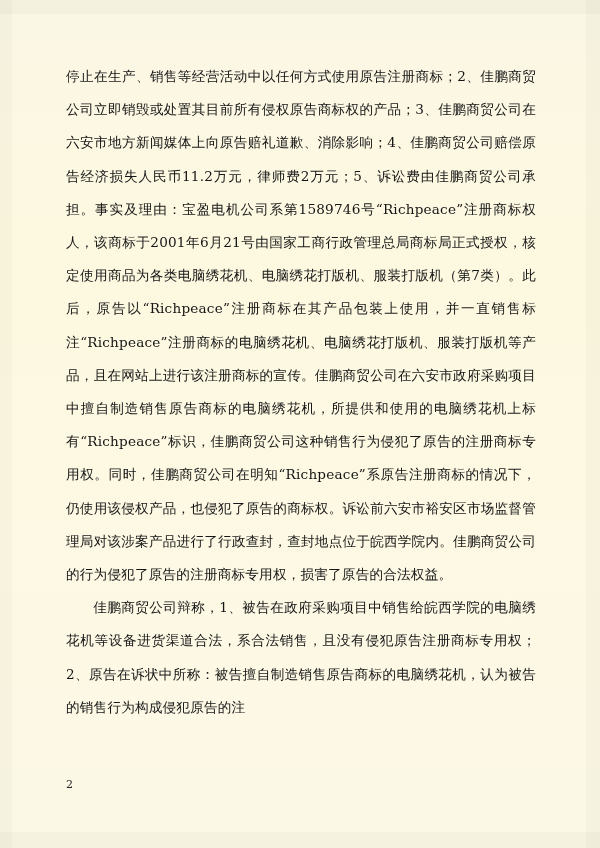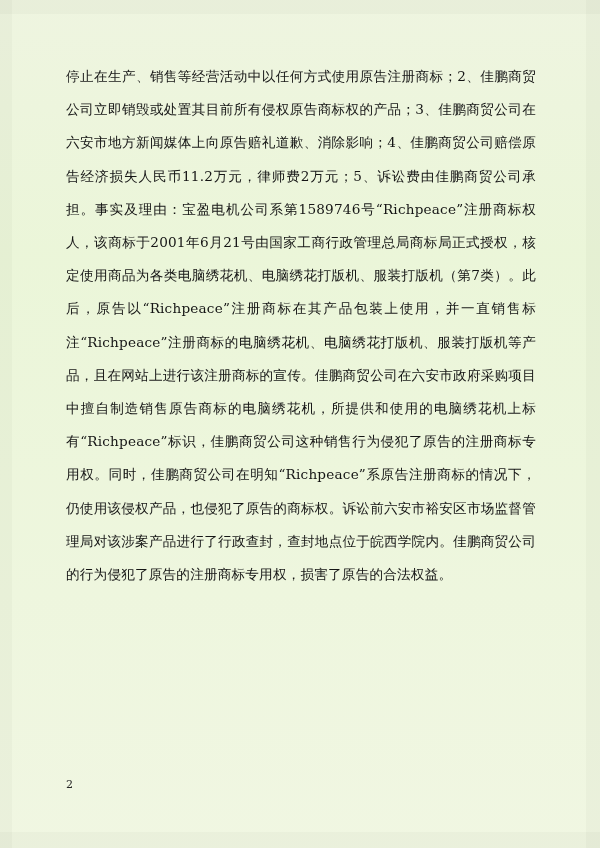--- a/index.html
+++ b/index.html
@@ -10,21 +10,21 @@
     width: 600px;
     height: 848px;
     background: #ffffff;
     font-family: "DejaVu Serif", serif;
     overflow: hidden;
   }
   .page {
     position: relative;
     width: 600px;
     height: 848px;
-    background: #84cc16;
+    background: #fde047;
     box-sizing: border-box;
     text-decoration: underline;
   }
   
   .page::before {
     content: "";
     position: absolute;
     inset: 0;
     background:
       linear-gradient(180deg, rgba(250,249,246,0.9) 0%, rgba(253,253,251,0.85) 30%, rgba(252,251,248,0.9) 100%);
@@ -72,16 +72,17 @@
 <body>
 
 <div class="page">
   <div class="edge-noise n1"></div>
   <div class="edge-noise n2"></div>
   <div class="edge-noise n3"></div>
   <div class="edge-noise n4"></div>
 
   <div class="body-text">
     <p class="para">停止在生产、销售等经营活动中以任何方式使用原告注册商标；2、佳鹏商贸公司立即销毁或处置其目前所有侵权原告商标权的产品；3、佳鹏商贸公司在六安市地方新闻媒体上向原告赔礼道歉、消除影响；4、佳鹏商贸公司赔偿原告经济损失人民币11.2万元，律师费2万元；5、诉讼费由佳鹏商贸公司承担。事实及理由：宝盈电机公司系第1589746号“Richpeace”注册商标权人，该商标于2001年6月21号由国家工商行政管理总局商标局正式授权，核定使用商品为各类电脑绣花机、电脑绣花打版机、服装打版机（第7类）。此后，原告以“Richpeace”注册商标在其产品包装上使用，并一直销售标注“Richpeace”注册商标的电脑绣花机、电脑绣花打版机、服装打版机等产品，且在网站上进行该注册商标的宣传。佳鹏商贸公司在六安市政府采购项目中擅自制造销售原告商标的电脑绣花机，所提供和使用的电脑绣花机上标有“Richpeace”标识，佳鹏商贸公司这种销售行为侵犯了原告的注册商标专用权。同时，佳鹏商贸公司在明知“Richpeace”系原告注册商标的情况下，仍使用该侵权产品，也侵犯了原告的商标权。诉讼前六安市裕安区市场监督管理局对该涉案产品进行了行政查封，查封地点位于皖西学院内。佳鹏商贸公司的行为侵犯了原告的注册商标专用权，损害了原告的合法权益。</p>
+    <p class="para indent">佳鹏商贸公司辩称，1、被告在政府采购项目中销售给皖西学院的电脑绣花机等设备进货渠道合法，系合法销售，且没有侵犯原告注册商标专用权；2、原告在诉状中所称：被告擅自制造销售原告商标的电脑绣花机，认为被告的销售行为构成侵犯原告的注</p>
   </div>
 
   <div class="page-number">2</div>
 </div>
 
 </body></html>

